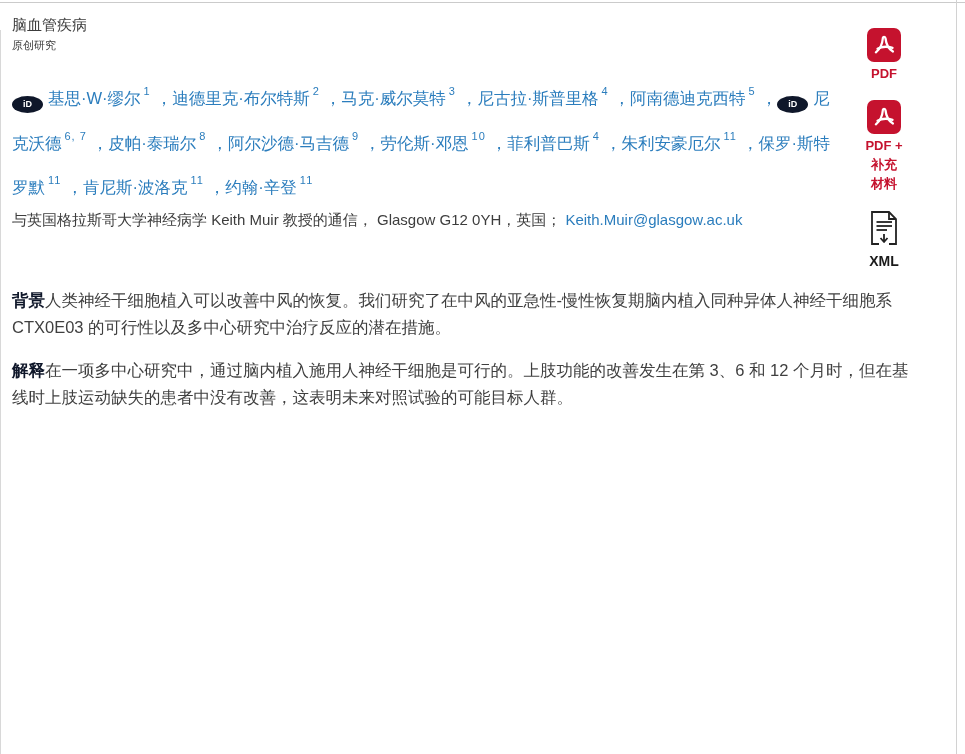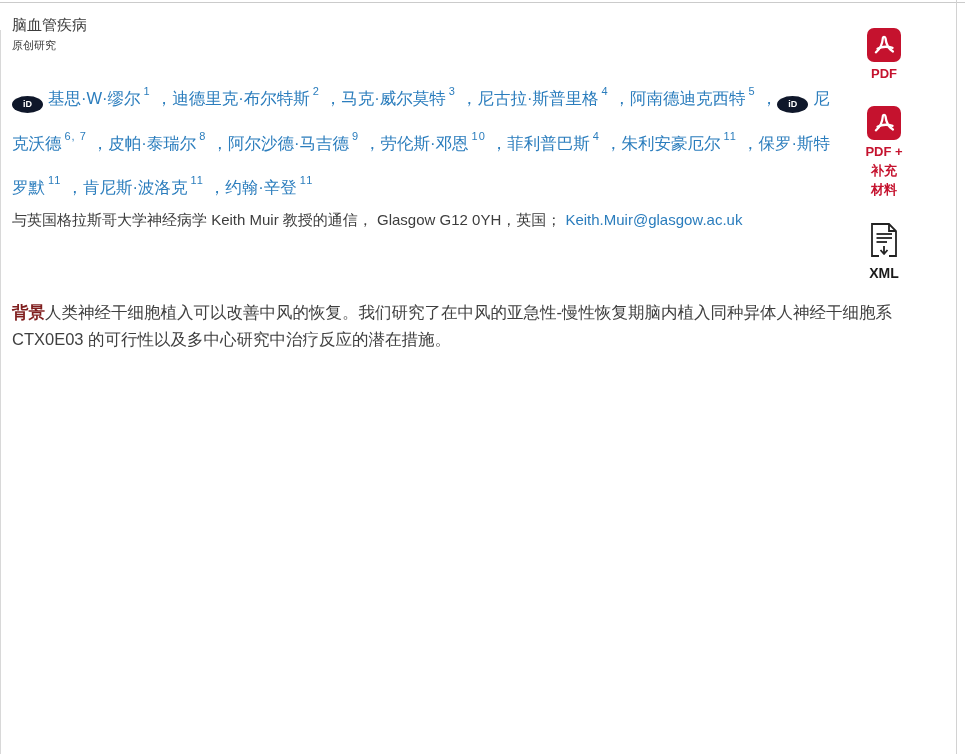--- a/index.html
+++ b/index.html
@@ -40,41 +40,41 @@
     background:#0f172a; color:#fff; font-size:9px; font-weight:bold;
     text-align:center; line-height:17px; margin-right:5px; vertical-align:-3px;
     font-style:normal; cursor:pointer;
   }
   .correspondence { margin-top:4px; font-size:15px; color:#3d3d3d; width:832px; }
   .email-link { color:#2b7dbd; text-decoration:none; cursor:pointer; }
 
   
   .downloads {
     margin-left:auto; margin-right:26px; padding-top:12px;
-    display:flex; flex-direction:column; align-items:center; gap:23px;
+    display:flex; flex-direction:column; align-items:center; gap:17px;
     width:70px; flex:0 0 70px;
   }
   .dl { display:flex; flex-direction:column; align-items:center; text-decoration:none; cursor:pointer; }
   .pdf-badge {
     width:34px; height:34px; border-radius:7px; background:#c5122e;
     display:flex; align-items:center; justify-content:center;
   }
   .dl-label {
     margin-top:2px; font-size:13px; font-weight:bold; color:#c5122e;
     text-align:center; white-space:pre-line; line-height:19px;
   }
   .dl-label.xml { color:#1a1a1a; font-size:14px; }
 
   
   .abstract-heading { margin-top:32px; font-size:26px; font-weight:400; color:#3a3a3a; }
   .abstract-paragraphs { width:905px; }
   .abstract-paragraphs p {
     margin-top:16px; font-size:16.5px; line-height:27px; color:#3f3f3f;
   }
-  .abstract-paragraphs p b { color:#7f1d1d; font-weight:bold; }
+  .abstract-paragraphs p b { color:#0f172a; font-weight:bold; }
 </style>
 </head>
 <body>
 
 <div class="top-rule"></div>
 <div class="left-rule"></div>
 <div class="right-rule"></div>
 
 <div class="content">
   <div class="header-row">
@@ -125,14 +125,15 @@
             <path d="M17 24 v7 M13.5 28 l3.5 4 3.5-4" stroke-linejoin="round"></path>
           </svg>
         </span>
         <span class="dl-label xml">XML</span>
       </a>
     </div>
   </div>
 
   <div class="abstract-paragraphs">
       <p><b>背景</b><span>人类神经干细胞植入可以改善中风的恢复。我们研究了在中风的亚急性-慢性恢复期脑内植入同种异体人神经干细胞系 CTX0E03 的可行性以及多中心研究中治疗反应的潜在措施。</span></p>
+      <p><b>解释</b><span>在一项多中心研究中，通过脑内植入施用人神经干细胞是可行的。上肢功能的改善发生在第 3、6 和 12 个月时，但在基线时上肢运动缺失的患者中没有改善，这表明未来对照试验的可能目标人群。</span></p>
     </div>
 </div>
 
 </body></html>

